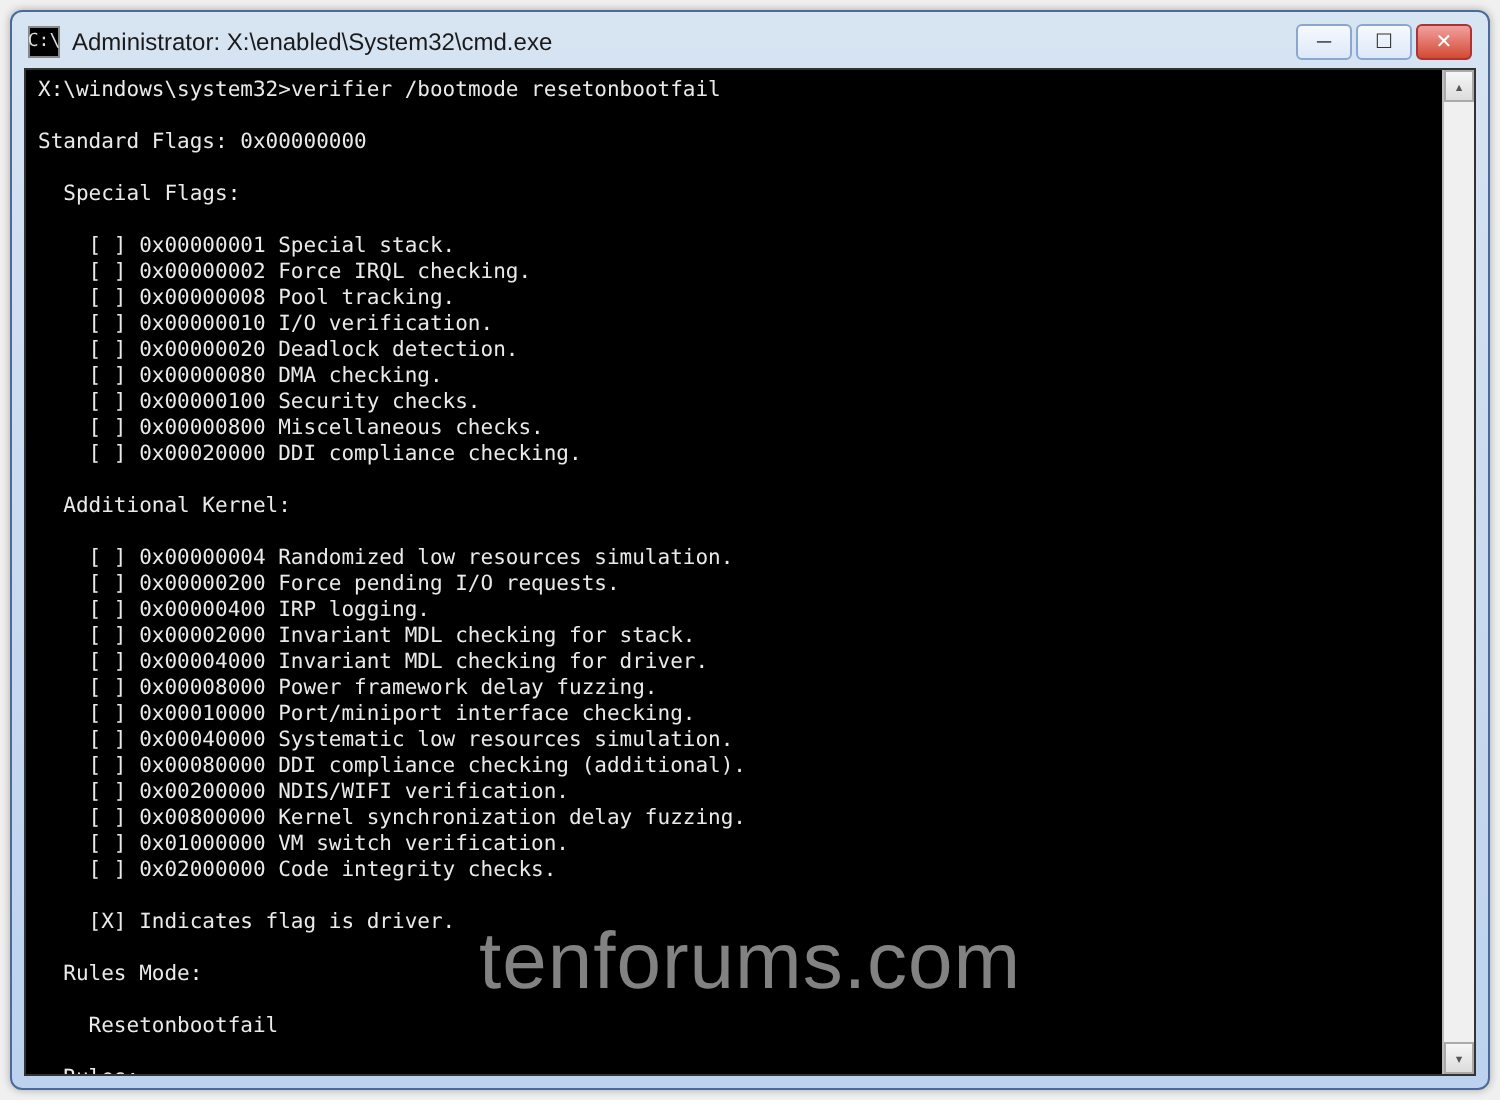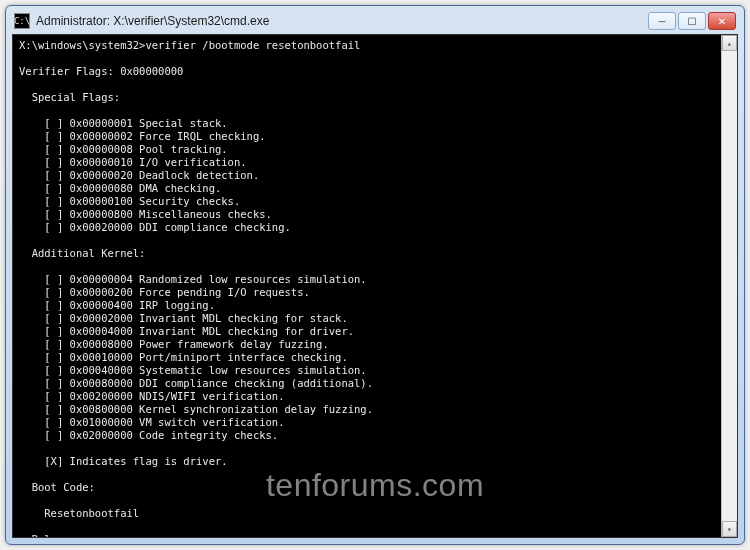--- a/index.html
+++ b/index.html
@@ -93,48 +93,48 @@
     display: flex; align-items: center; justify-content: center;
     cursor: pointer;
     color: #555;
   }
   .sb-track { flex:1; background: #f0f0f0; }
   .watermark {
     position: absolute;
     left: 0; right: 0;
     bottom: 46px;
     text-align: center;
-    font-size: 32px;
+    font-size: 40px;
     font-weight: 300;
     color: rgba(200,200,200,0.65);
     font-family: "Segoe UI Light","Segoe UI",sans-serif;
     letter-spacing: 0.5px;
     pointer-events: none;
     margin-top: 28px;
   }
   .prompt-line { display: inline; }
 </style>
 </head>
 <body>
 
 <div class="window">
   <div class="titlebar">
     <span class="title-icon">C:\</span>
-    <span class="title-text">Administrator: X:\verifier\System32\cmd.exe</span>
+    <span class="title-text">Administrator: X:\enabled\System32\cmd.exe</span>
     <div class="win-controls">
       <div class="win-btn">─</div>
       <div class="win-btn">☐</div>
       <div class="win-btn close">✕</div>
     </div>
   </div>
 
   <div class="terminal">
 <pre><span class="prompt-line"><span>X:\windows\system32&gt;</span><span>verifier /bootmode resetonbootfail</span></span>
 
-<span>Verifier Flags: 0x00000000</span>
+<span>Standard Flags: 0x00000000</span>
 
 <span>  Special Flags:</span>
 
 <span>    [ ] 0x00000001 Special stack.
     [ ] 0x00000002 Force IRQL checking.
     [ ] 0x00000008 Pool tracking.
     [ ] 0x00000010 I/O verification.
     [ ] 0x00000020 Deadlock detection.
     [ ] 0x00000080 DMA checking.
     [ ] 0x00000100 Security checks.
@@ -152,21 +152,21 @@
     [ ] 0x00010000 Port/miniport interface checking.
     [ ] 0x00040000 Systematic low resources simulation.
     [ ] 0x00080000 DDI compliance checking (additional).
     [ ] 0x00200000 NDIS/WIFI verification.
     [ ] 0x00800000 Kernel synchronization delay fuzzing.
     [ ] 0x01000000 VM switch verification.
     [ ] 0x02000000 Code integrity checks.</span>
 
 <span>    [X] Indicates flag is driver.</span>
 
-<span>  Boot Code:</span>
+<span>  Rules Mode:</span>
 
 <span>    Resetonbootfail</span>
 
 <span>  Rules:</span>
 
 
 
 
 
 

